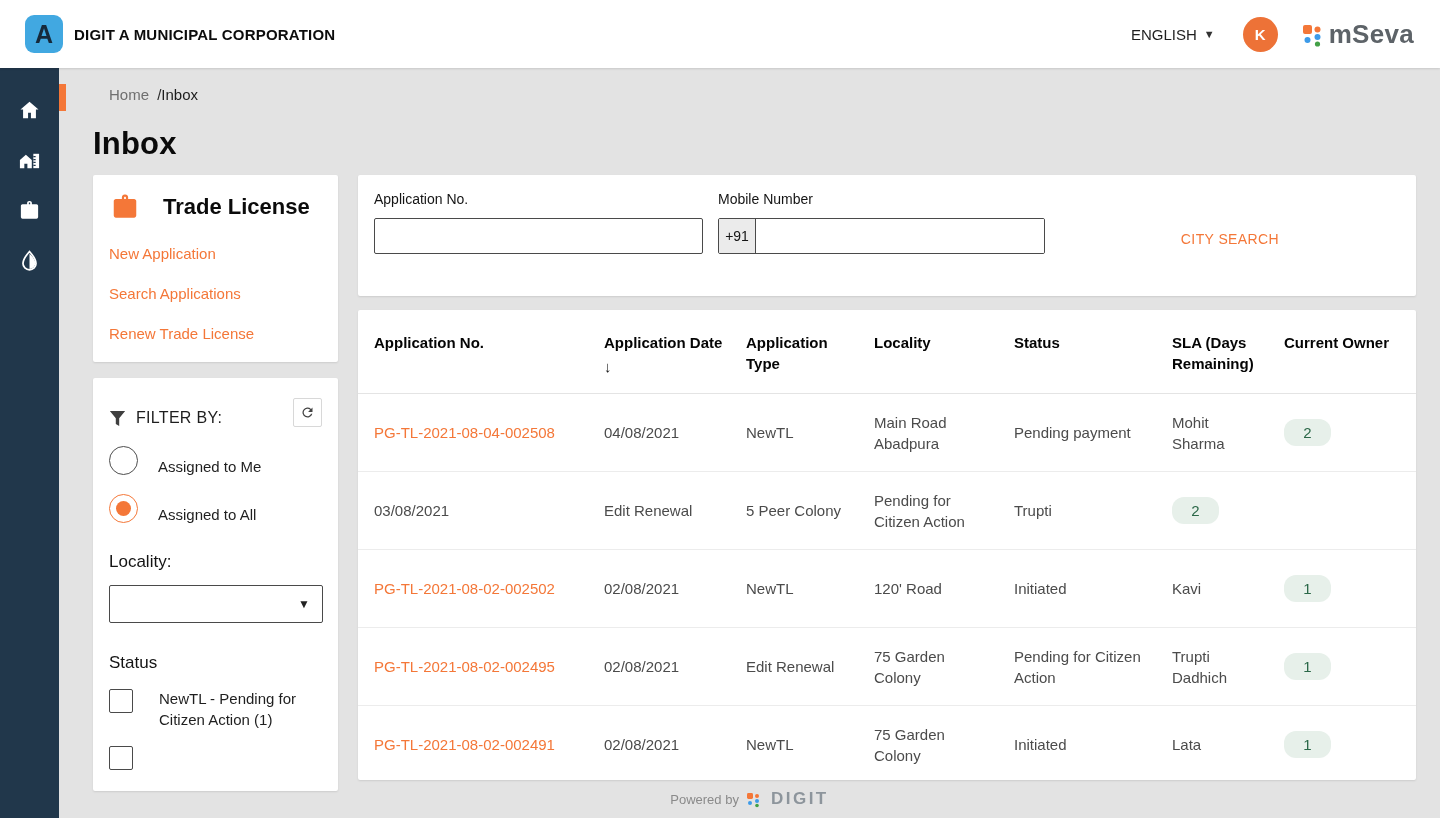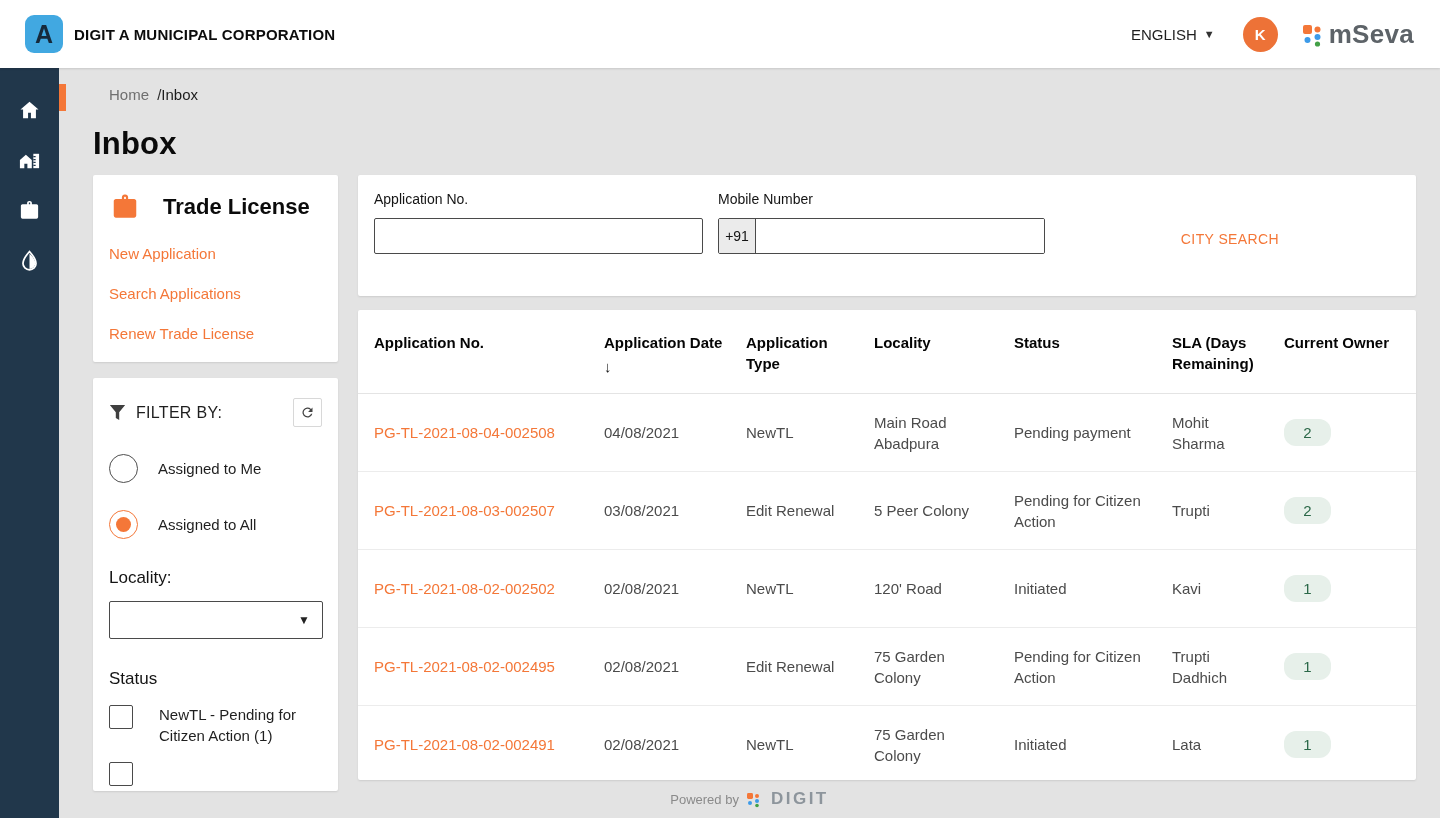--- a/index.html
+++ b/index.html
@@ -63,27 +63,27 @@
   .card { background:#fff; border-radius:2px; box-shadow:0 1px 2px rgba(0,0,0,0.10); }
 
   
   .module-card { padding:17px 16px 20px; }
   .module-head { display:flex; align-items:center; }
   .module-title { font-size:22px; font-weight:bold; color:#0b0b0b; margin-left:22px; }
   .module-link { display:block; margin-top:23px; color:#f47738; font-size:15px; cursor:pointer; text-decoration:none; }
 
   
   .filter-card { margin-top:16px; height:413px; overflow:hidden; padding:20px 16px; position:relative; }
-  .filter-head { display:flex; align-items:center; }
+  .filter-head { display:flex; align-items:flex-end; }
   .filter-title { font-size:16px; color:#1e1e1e; margin-left:10px; letter-spacing:.3px; }
   .refresh-btn {
     margin-left:auto; width:29px; height:29px; border:1px solid #d8d8d8; border-radius:2px;
     background:#fff; display:flex; align-items:center; justify-content:center; cursor:pointer;
   }
-  .radio-row { display:flex; align-items:center; margin-top:27px; cursor:pointer; }
+  .radio-row { display:flex; align-items:flex-end; margin-top:19px; cursor:pointer; }
   .radio-outer {
     width:29px; height:29px; border-radius:50%; border:1.6px solid #4e4e4e;
     display:flex; align-items:center; justify-content:center; flex:none; background:#fff;
   }
   .radio-row.selected .radio-outer { border-color:#f47738; }
   .radio-dot { width:15px; height:15px; border-radius:50%; background:transparent; }
   .radio-row.selected .radio-dot { background:#f47738; }
   .radio-label { font-size:15px; color:#1f1f1f; margin-left:20px; }
 
   .locality-label { margin-top:29px; font-size:17px; color:#141414; }
@@ -303,21 +303,20 @@
             <div class="trow">
     <div class="td td-appno">PG-TL-2021-08-04-002508</div>
     <div class="td">04/08/2021</div>
     <div class="td">NewTL</div>
     <div class="td">Main Road Abadpura</div>
     <div class="td">Pending payment</div>
     <div class="td">Mohit Sharma</div>
     <div class="td"><span class="sla-badge">2</span></div>
   </div>
             <div class="trow">
-    <div class="td td-appno">PG-TL-2021-08-03-002507</div>
     <div class="td">03/08/2021</div>
     <div class="td">Edit Renewal</div>
     <div class="td">5 Peer Colony</div>
     <div class="td">Pending for Citizen Action</div>
     <div class="td">Trupti</div>
     <div class="td"><span class="sla-badge">2</span></div>
   </div>
             <div class="trow">
     <div class="td td-appno">PG-TL-2021-08-02-002502</div>
     <div class="td">02/08/2021</div>

